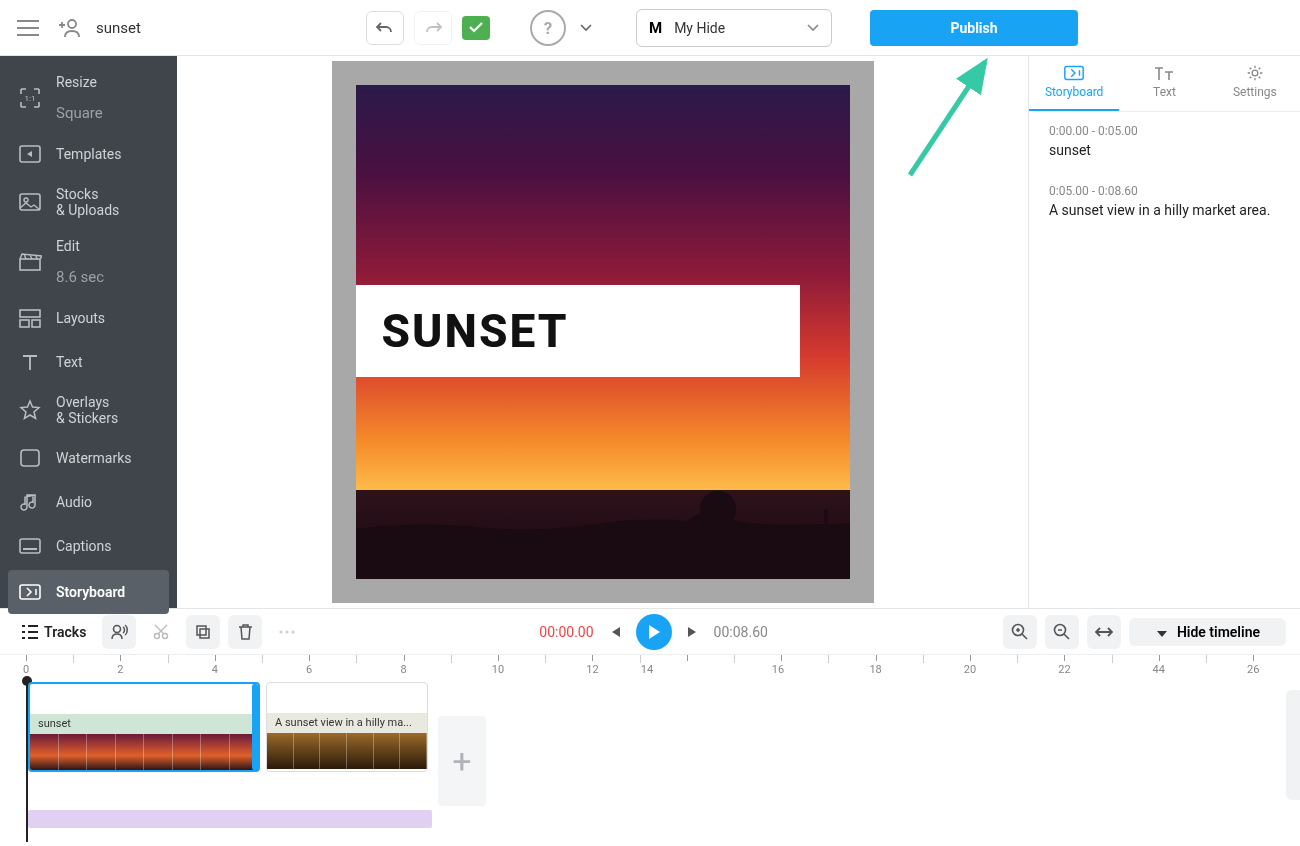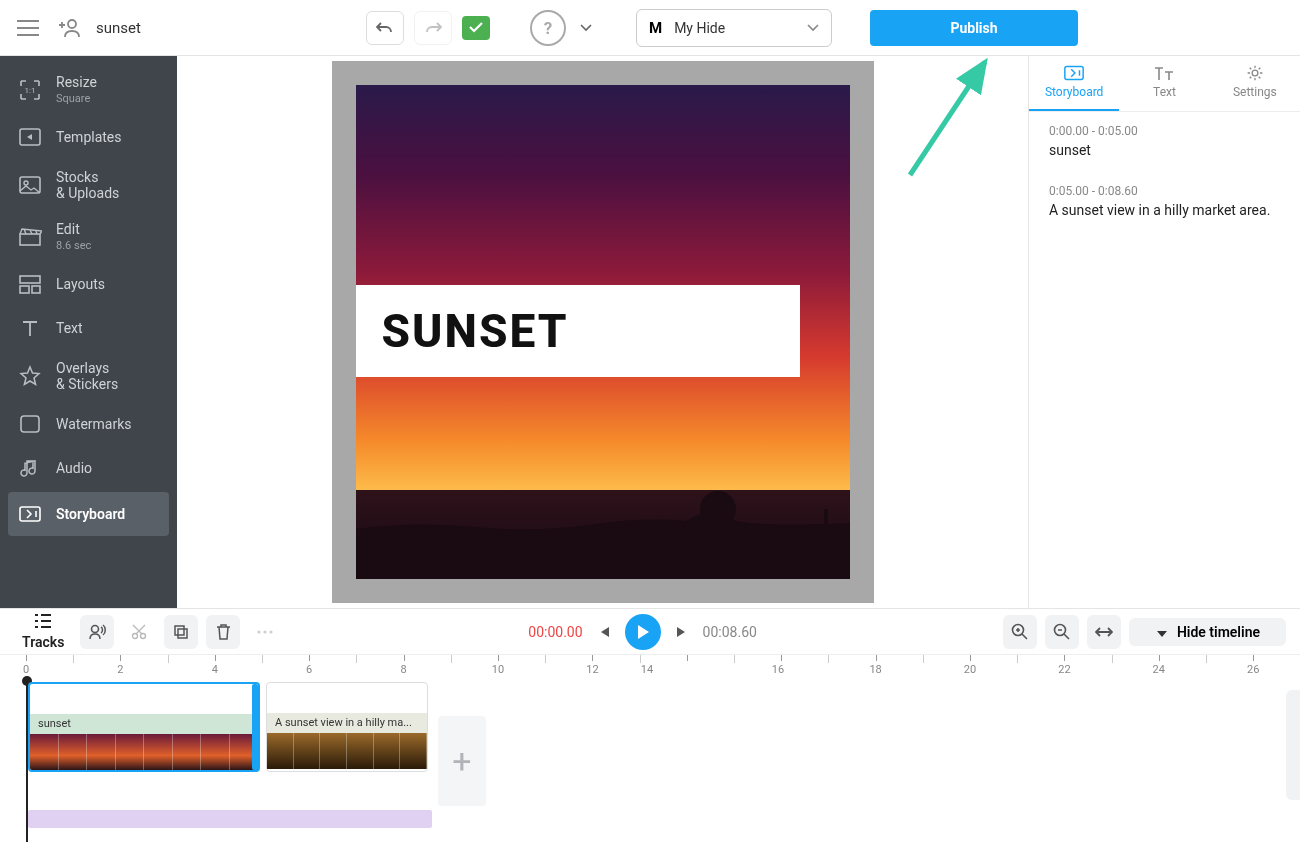--- a/index.html
+++ b/index.html
@@ -17,21 +17,21 @@
 .brand-select { border: 1px solid #ccc; border-radius: 6px; height: 38px; display: flex; align-items: center; padding: 0 12px; gap: 12px; width: 196px; }
 .brand-letter { font-weight: 700; font-size: 15px; }
 .brand-name { font-size: 14px; color: #333; flex: 1; }
 .publish-btn { background: #19a3f5; color: #fff; border: none; border-radius: 4px; height: 36px; width: 208px; font-weight: 700; font-size: 14px; }
 
 
 .main-row { display: flex; height: 552px; }
 .sidebar { width: 177px; background: #3f454b; color: #cfd3d6; padding-top: 8px; }
 .sb-item { display: flex; align-items: center; gap: 14px; padding: 10px 18px; font-size: 14px; }
 .sb-item.active { background: #5a6067; color: #fff; border-radius: 4px; margin: 2px 8px; padding: 10px 10px; }
-.sb-sub { font-size: 11px; color: #9aa1a7; display: block; margin-top: 2px; }
+.sb-sub { font-size: 15px; color: #9aa1a7; display: block; margin-top: 14px; }
 .sb-icon { width: 24px; height: 24px; display: flex; align-items: center; justify-content: center; color: #b8bdc1; flex-shrink: 0; }
 
 
 .canvas-area { flex: 1; display: flex; align-items: center; justify-content: center; background: #fff; position: relative; }
 .canvas-frame { width: 542px; height: 542px; background: #a8a8a8; display: flex; align-items: center; justify-content: center; }
 .canvas-inner { width: 494px; height: 494px; background: linear-gradient(to bottom, #2a1a4a 0%, #4a1040 18%, #8c1a3a 38%, #d63a2e 55%, #f58a2a 72%, #fdbb4a 82%, #2e121a 82%, #160812 100%); position: relative; }
 .canvas-title-box { position: absolute; top: 200px; left: 0; width: 444px; height: 92px; background: #fff; display: flex; align-items: center; padding-left: 26px; }
 .canvas-title { font-size: 46px; font-weight: 800; letter-spacing: 2px; color: #111; }
 .hills { position: absolute; bottom: 0; left: 0; right: 0; height: 100px; }
 
@@ -43,21 +43,21 @@
 .rp-tab-icon { display: block; margin: 0 auto 3px; width: 22px; height: 18px; }
 .rp-scene { padding: 12px 20px; }
 .rp-time { font-size: 12px; color: #888; margin-bottom: 3px; }
 .rp-text { font-size: 14px; color: #222; line-height: 1.35; }
 
 
 .arrow-annot { position: absolute; top: 50px; left: 900px; pointer-events: none; }
 
 
 .tl-controls { height: 46px; border-top: 1px solid #e5e5e5; display: flex; align-items: center; padding: 0 14px; gap: 8px; }
-.tracks-btn { display: flex; align-items: center; gap: 6px; font-weight: 600; font-size: 14px; color: #222; padding: 6px 8px; border-radius: 6px; flex-direction: column; }
+.tracks-btn { display: flex; align-items: center; gap: 6px; font-weight: 600; font-size: 14px; color: #222; padding: 6px 8px; border-radius: 6px; }
 .square-tool { width: 34px; height: 34px; border-radius: 6px; display: flex; align-items: center; justify-content: center; color: #555; }
 .square-tool.bg { background: #f1f2f3; }
 .tl-center { flex: 1; display: flex; align-items: center; justify-content: center; gap: 14px; }
 .time-text { font-size: 14px; color: #ef4444; }
 .play-btn { width: 36px; height: 36px; border-radius: 50%; background: #19a3f5; display: flex; align-items: center; justify-content: center; }
 .tl-right { display: flex; align-items: center; gap: 8px; }
 .hide-tl-btn { display: flex; align-items: center; gap: 8px; font-weight: 600; font-size: 14px; padding: 6px 26px; background: #f1f2f3; border-radius: 6px; }
 
 
 .ruler { height: 28px; border-top: 1px solid #eee; position: relative; font-size: 11px; color: #888; }
@@ -213,20 +213,29 @@
         </span>
       <span>Watermarks</span>
     </div>
     <div class="sb-item">
       <span class="sb-icon">
           <svg width="22" height="22" viewBox="0 0 22 22">
             <path d="M8 4v12a3 3 0 11-2-2.8V6l10-2v10a3 3 0 11-2-2.8V4z" fill="none" stroke="#b8bdc1" stroke-width="1.5"></path>
           </svg>
         </span>
       <span>Audio</span>
+    </div>
+    <div class="sb-item">
+      <span class="sb-icon">
+          <svg width="24" height="18" viewBox="0 0 24 18">
+            <rect x="2" y="2" width="20" height="14" rx="2" fill="none" stroke="#b8bdc1" stroke-width="1.6"></rect>
+            <rect x="5" y="11" width="14" height="2" fill="#b8bdc1"></rect>
+          </svg>
+        </span>
+      <span>Captions</span>
     </div>
     <div class="sb-item active">
       <span class="sb-icon" style="color:#fff">
           <svg width="24" height="18" viewBox="0 0 24 18">
             <rect x="2" y="2" width="20" height="14" rx="2" fill="none" stroke="#fff" stroke-width="1.6"></rect>
             <path d="M9 5l4 4-4 4" fill="none" stroke="#fff" stroke-width="1.6"></path>
             <path d="M18 6v6" stroke="#fff" stroke-width="1.6"></path>
           </svg>
         </span>
       <span style="font-weight:600">Storyboard</span>
@@ -408,21 +417,21 @@
     <div class="ruler-tick major" style="left: 875.6px;"></div>
     <div class="ruler-label" style="left: 875.6px;">18</div>
     <div class="ruler-tick" style="left: 922.8px;"></div>
     <div class="ruler-tick major" style="left: 970px;"></div>
     <div class="ruler-label" style="left: 970px;">20</div>
     <div class="ruler-tick" style="left: 1017.2px;"></div>
     <div class="ruler-tick major" style="left: 1064.4px;"></div>
     <div class="ruler-label" style="left: 1064.4px;">22</div>
     <div class="ruler-tick" style="left: 1111.6px;"></div>
     <div class="ruler-tick major" style="left: 1158.8px;"></div>
-    <div class="ruler-label" style="left: 1158.8px;">24</div>
+    <div class="ruler-label" style="left: 1158.8px;">44</div>
     <div class="ruler-tick" style="left: 1206px;"></div>
     <div class="ruler-tick major" style="left: 1253.2px;"></div>
     <div class="ruler-label" style="left: 1253.2px;">26</div>
   </div>
 
 <div class="timeline">
   <div class="playhead"></div>
   <div class="clip clip1" style="top:0">
     <div class="clip-upper"></div>
     <div class="clip-label-band">sunset</div>

